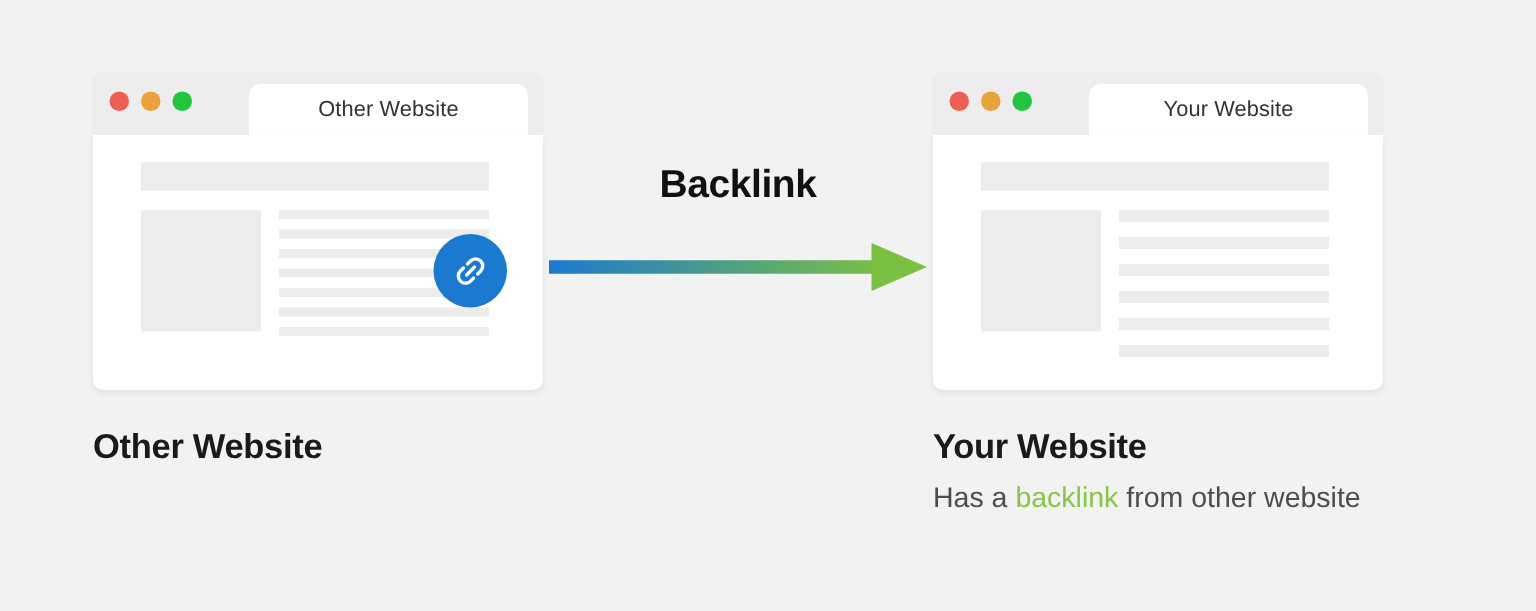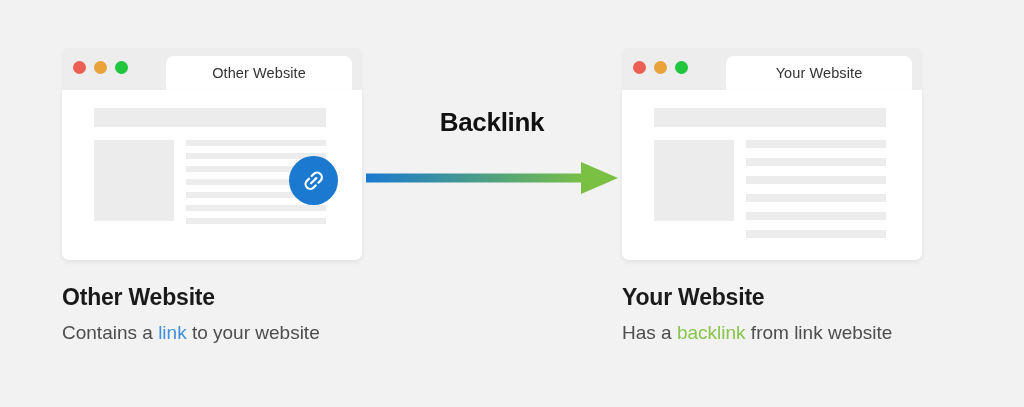--- a/index.html
+++ b/index.html
@@ -288,21 +288,20 @@
         <span class="wf-line"></span>
         <span class="wf-line"></span>
         <span class="wf-line"></span>
         <span class="wf-line"></span>
       </div>
     </div>
   </div>
 
   <div class="caption left">
     <p class="caption-title">Other Website</p>
-    <p class="caption-sub"><span>Contains a </span><span class="hl-blue">link</span><span> to your website</span></p>
   </div>
 
   <div class="caption right">
     <p class="caption-title">Your Website</p>
-    <p class="caption-sub"><span>Has a </span><span class="hl-green">backlink</span><span> from link website</span></p>
+    <p class="caption-sub"><span>Has a </span><span class="hl-green">backlink</span><span> from other website</span></p>
   </div>
 
 </div>
 
 </body></html>

